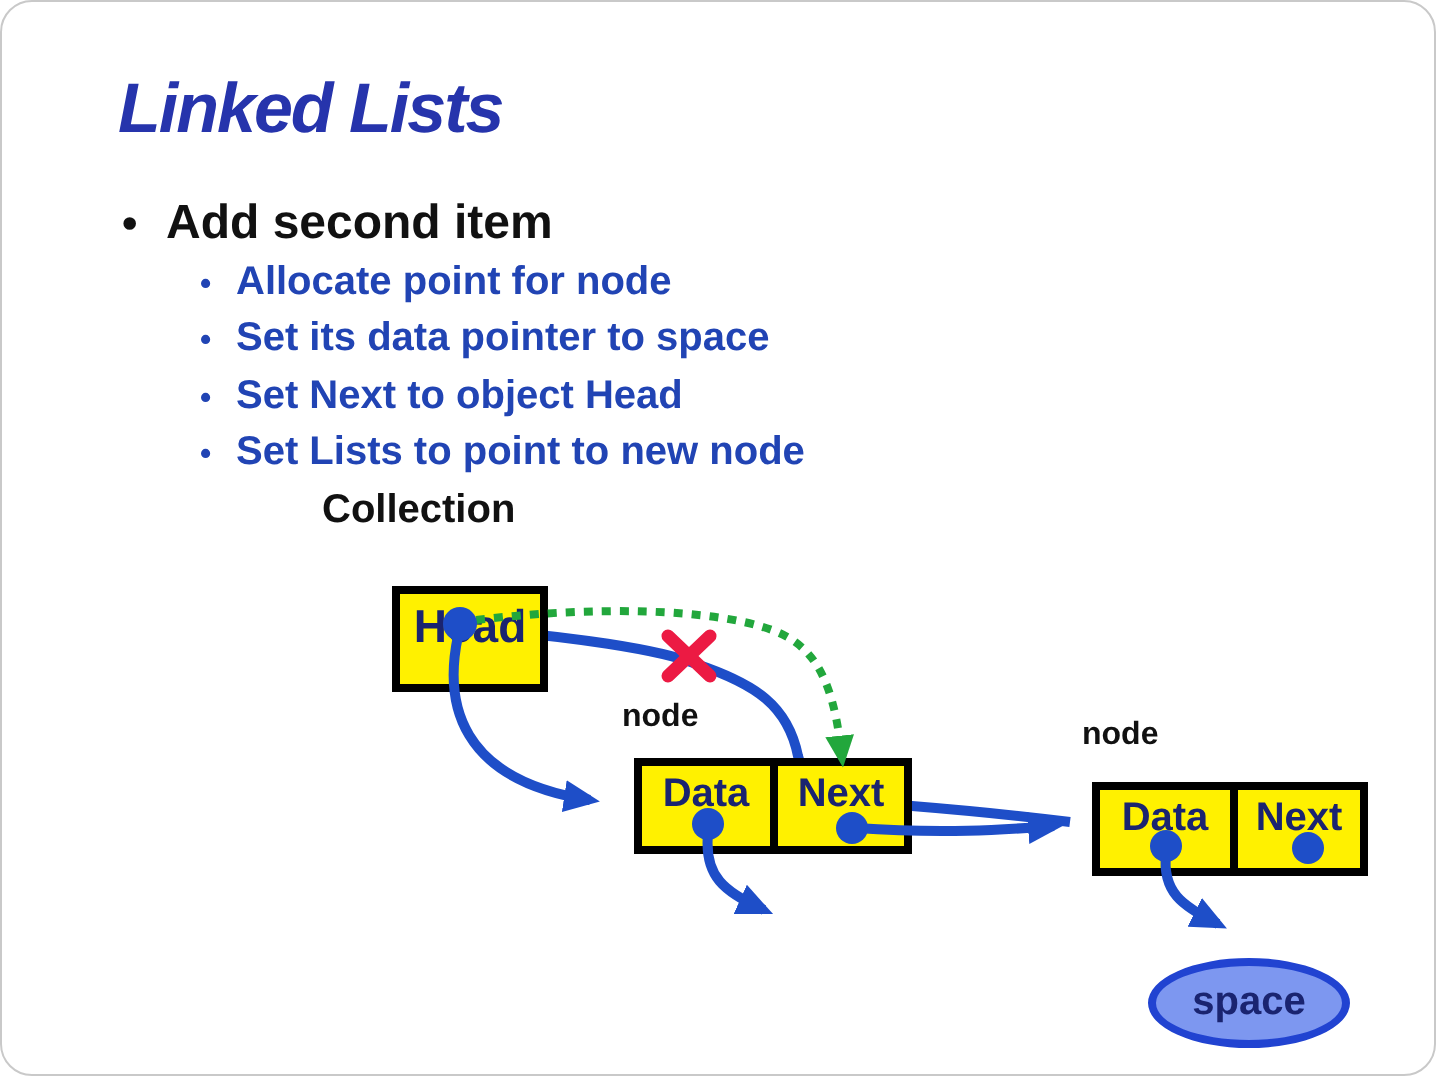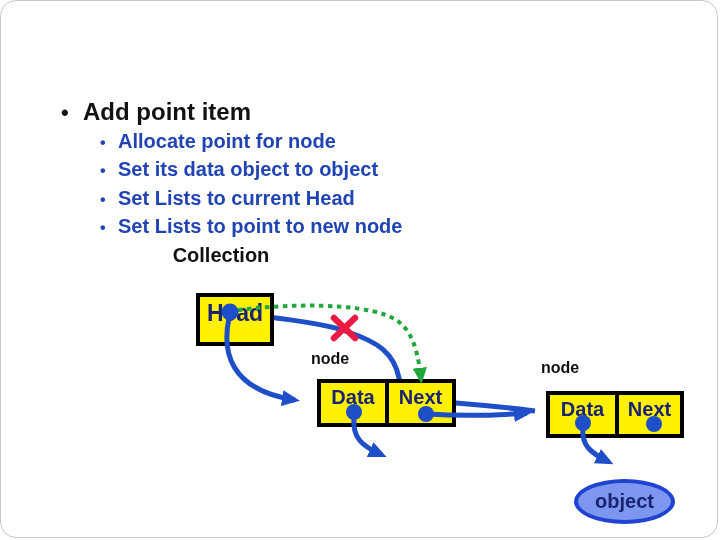--- a/index.html
+++ b/index.html
@@ -9,21 +9,21 @@
   .abs{position:absolute;}
   .title{left:58px;top:34px;font-size:35px;font-weight:bold;font-style:italic;
          color:var(--title-blue);letter-spacing:-1px;white-space:nowrap;z-index:2;}
   .bullet-row{display:flex;align-items:baseline;white-space:nowrap;z-index:2;}
   .main-bullet{left:60px;top:97px;font-size:24px;font-weight:bold;color:var(--text-black);}
   .main-bullet .marker{width:22px;font-size:22px;}
   .sub-bullet{font-size:20px;font-weight:bold;color:var(--bullet-blue);}
   .sub-bullet .marker{width:18px;font-size:16px;color:var(--bullet-blue);}
   .sub0{left:99px;top:129px;} .sub1{left:99px;top:157px;}
   .sub2{left:99px;top:186px;} .sub3{left:99px;top:214px;}
-  .collection{left:160px;top:243px;width:120px;text-align:center;font-size:20px;
+  .collection{left:160px;top:243px;width:120px;font-size:20px;
               font-weight:bold;color:var(--text-black);z-index:2;}
   .node-label{font-size:16px;font-weight:bold;color:var(--text-black);z-index:2;white-space:nowrap;}
   .head-box{left:195px;top:272px;width:78px;height:53px;background:var(--box-fill);
             border:4px solid var(--box-border);box-sizing:border-box;z-index:2;
             display:flex;justify-content:center;margin-top:20px;}
   .head-box .lbl{font-size:23px;font-weight:bold;color:var(--label-navy);line-height:26px;margin-top:3px;}
   .node{display:flex;z-index:2;}
   .node .cell{background:var(--box-fill);border:4px solid var(--box-border);box-sizing:border-box;
               display:flex;justify-content:center;}
   .node .cell + .cell{margin-left:-4px;}
@@ -36,37 +36,38 @@
   .obj2{left:346px;top:468px;width:103px;height:42px;}
   .obj1{left:573px;top:478px;width:101px;height:45px;}
   svg.layerA{left:0;top:0;z-index:1;}
   svg.layerB{left:0;top:0;z-index:3;pointer-events:none;}
 </style>
 </head>
 <body>
 
 <div class="slide">
 
+  <div class="abs title">Linked Lists</div>
 
   <div class="abs bullet-row main-bullet">
     <span class="marker">•</span>
-    <span>Add point item</span>
+    <span>Add second item</span>
   </div>
 
   <div class="abs bullet-row sub-bullet sub0">
     <span class="marker">•</span>
     <span>Allocate point for node</span>
   </div>
   <div class="abs bullet-row sub-bullet sub1">
     <span class="marker">•</span>
-    <span>Set its data object to object</span>
+    <span>Set its data pointer to space</span>
   </div>
   <div class="abs bullet-row sub-bullet sub2">
     <span class="marker">•</span>
-    <span>Set Lists to current Head</span>
+    <span>Set Next to object Head</span>
   </div>
   <div class="abs bullet-row sub-bullet sub3">
     <span class="marker">•</span>
     <span>Set Lists to point to new node</span>
   </div>
 
   <div class="abs collection">Collection</div>
 
   <svg class="abs layerA" width="720" height="540" viewBox="0 0 720 540">
     <path d="M 231 313 C 285 317 330 324 347 331 C 377 341 393 352 398 377 C 403 397 425 400 455 402 C 492 405 518 408 534 410" fill="none" style="stroke:var(--arrow-blue)" stroke-width="5"></path>
@@ -90,21 +91,21 @@
   <div class="abs node node2">
     <div class="cell c1">
       <span class="lbl">Data</span>
     </div>
     <div class="cell c2">
       <span class="lbl">Next</span>
     </div>
   </div>
 
   <div class="abs ellipse obj1">
-    <span class="lbl">object</span>
+    <span class="lbl">space</span>
   </div>
 
   <svg class="abs layerB" width="720" height="540" viewBox="0 0 720 540">
     <defs>
       <marker id="ab" markerWidth="3.6" markerHeight="3.2" refX="2.6" refY="1.6" orient="auto" markerUnits="strokeWidth">
         <path d="M0 0 L3.6 1.6 L0 3.2 z" style="fill:var(--arrow-blue)"></path>
       </marker>
       <marker id="ag" markerWidth="4" markerHeight="3.6" refX="2.8" refY="1.8" orient="auto" markerUnits="strokeWidth">
         <path d="M0 0 L4 1.8 L0 3.6 z" style="fill:var(--dashed-green)"></path>
       </marker>

